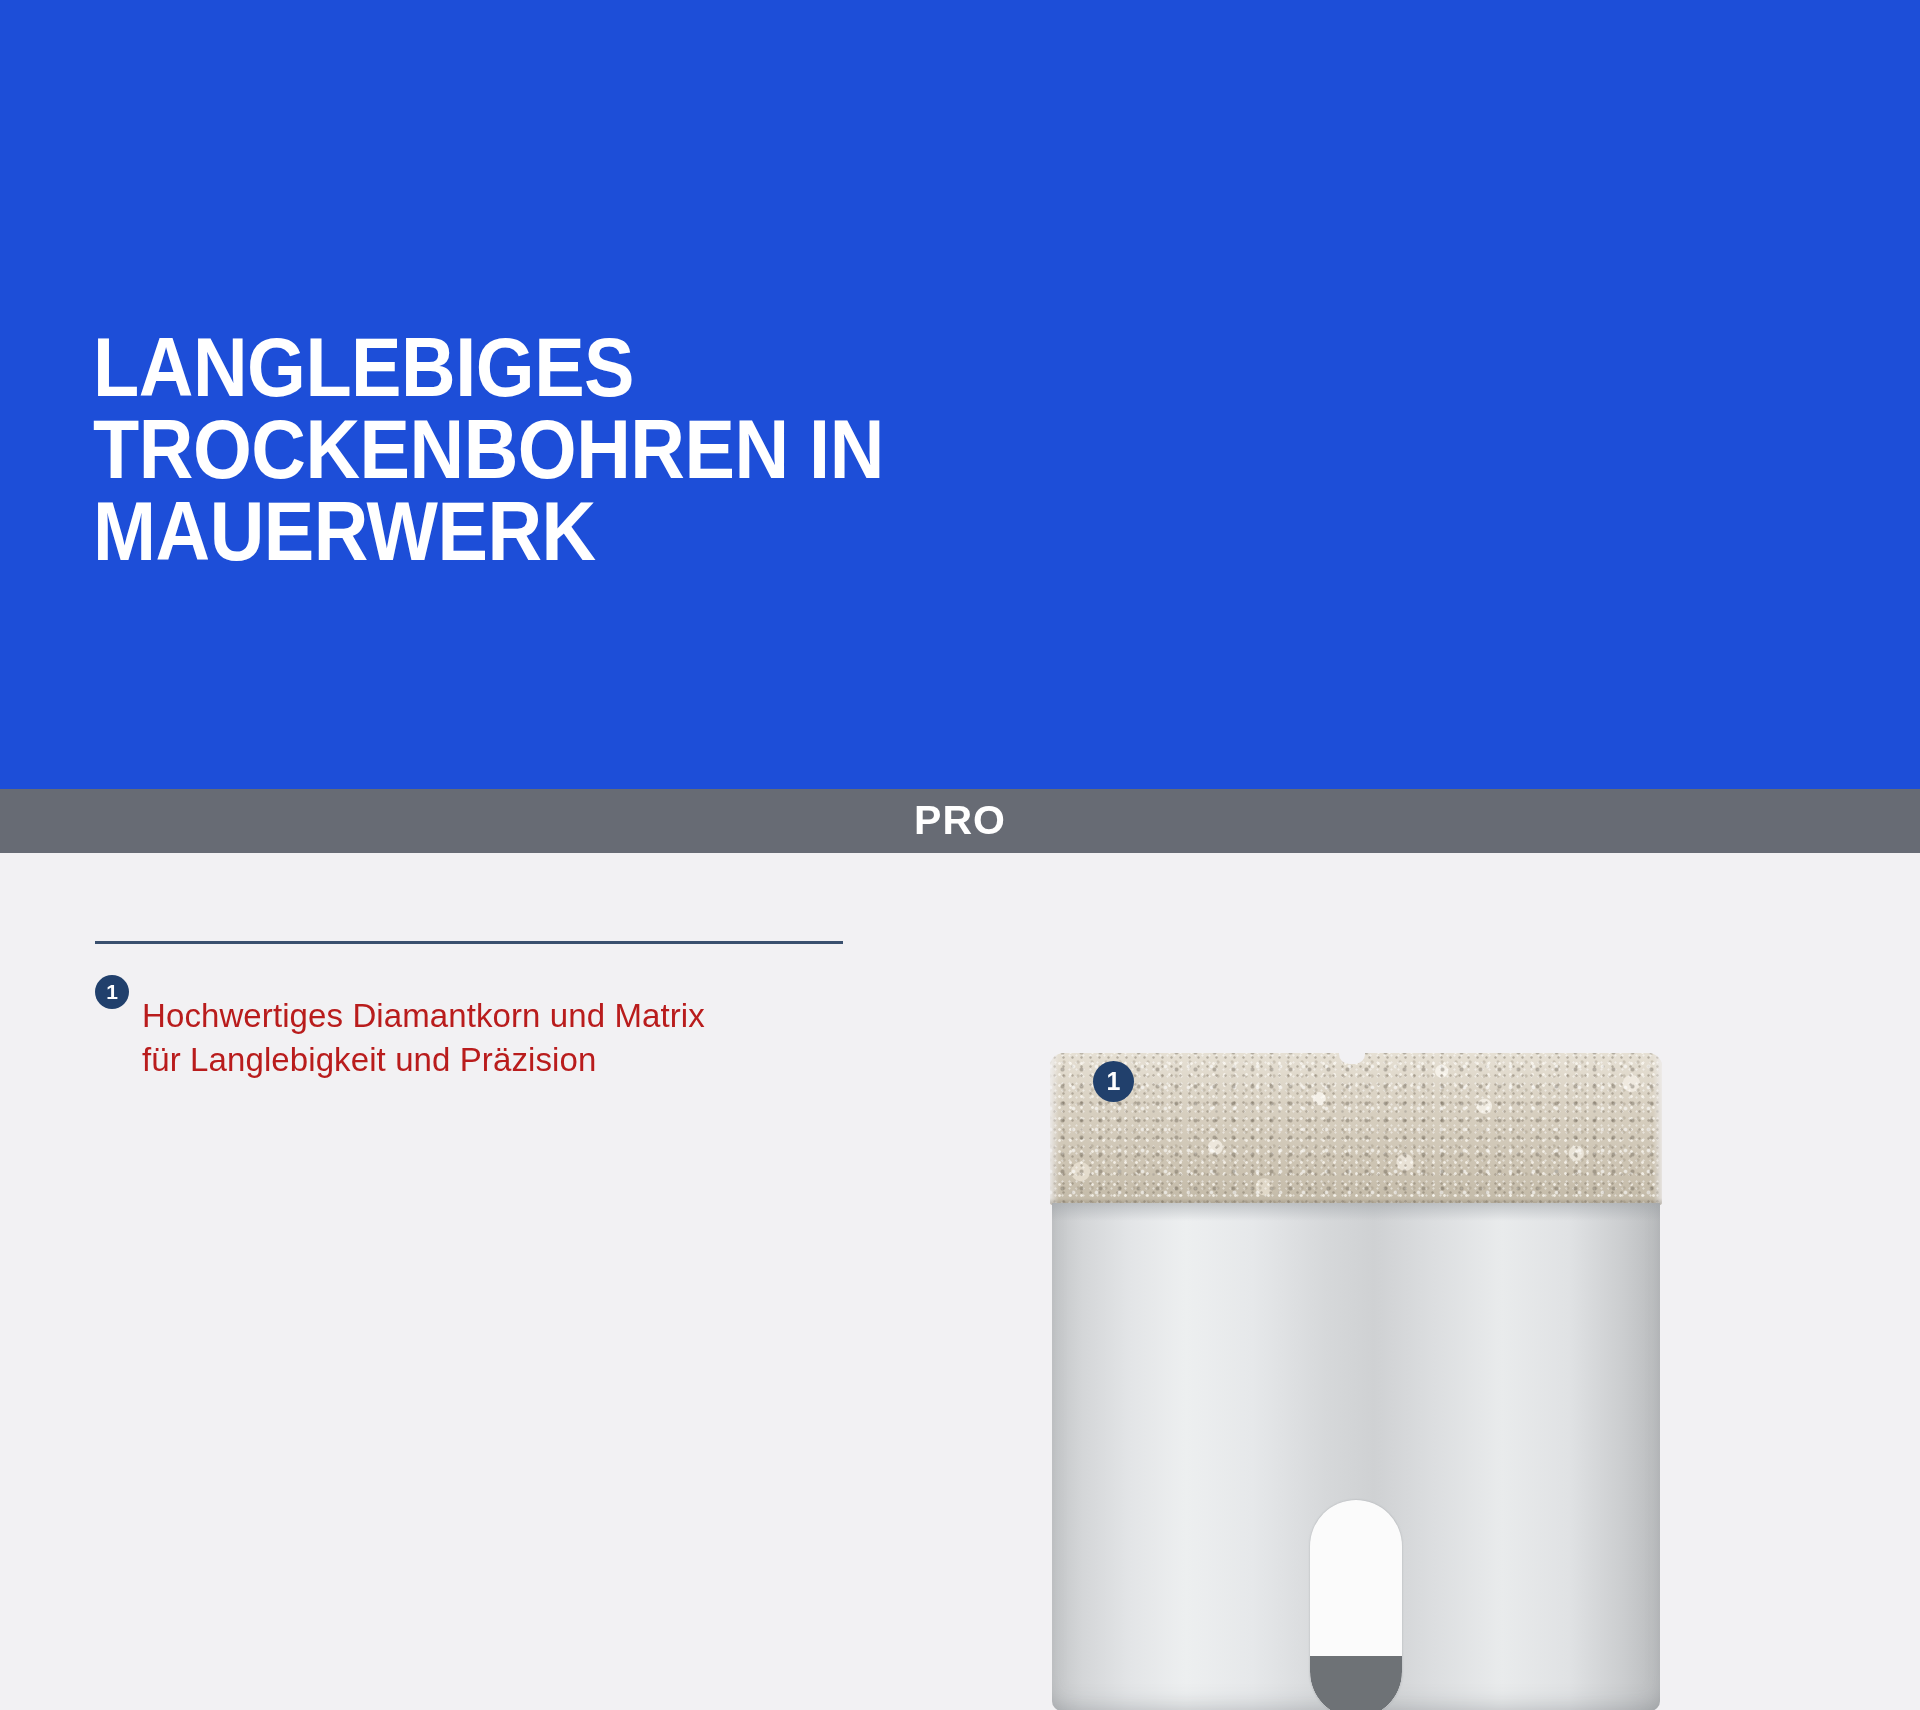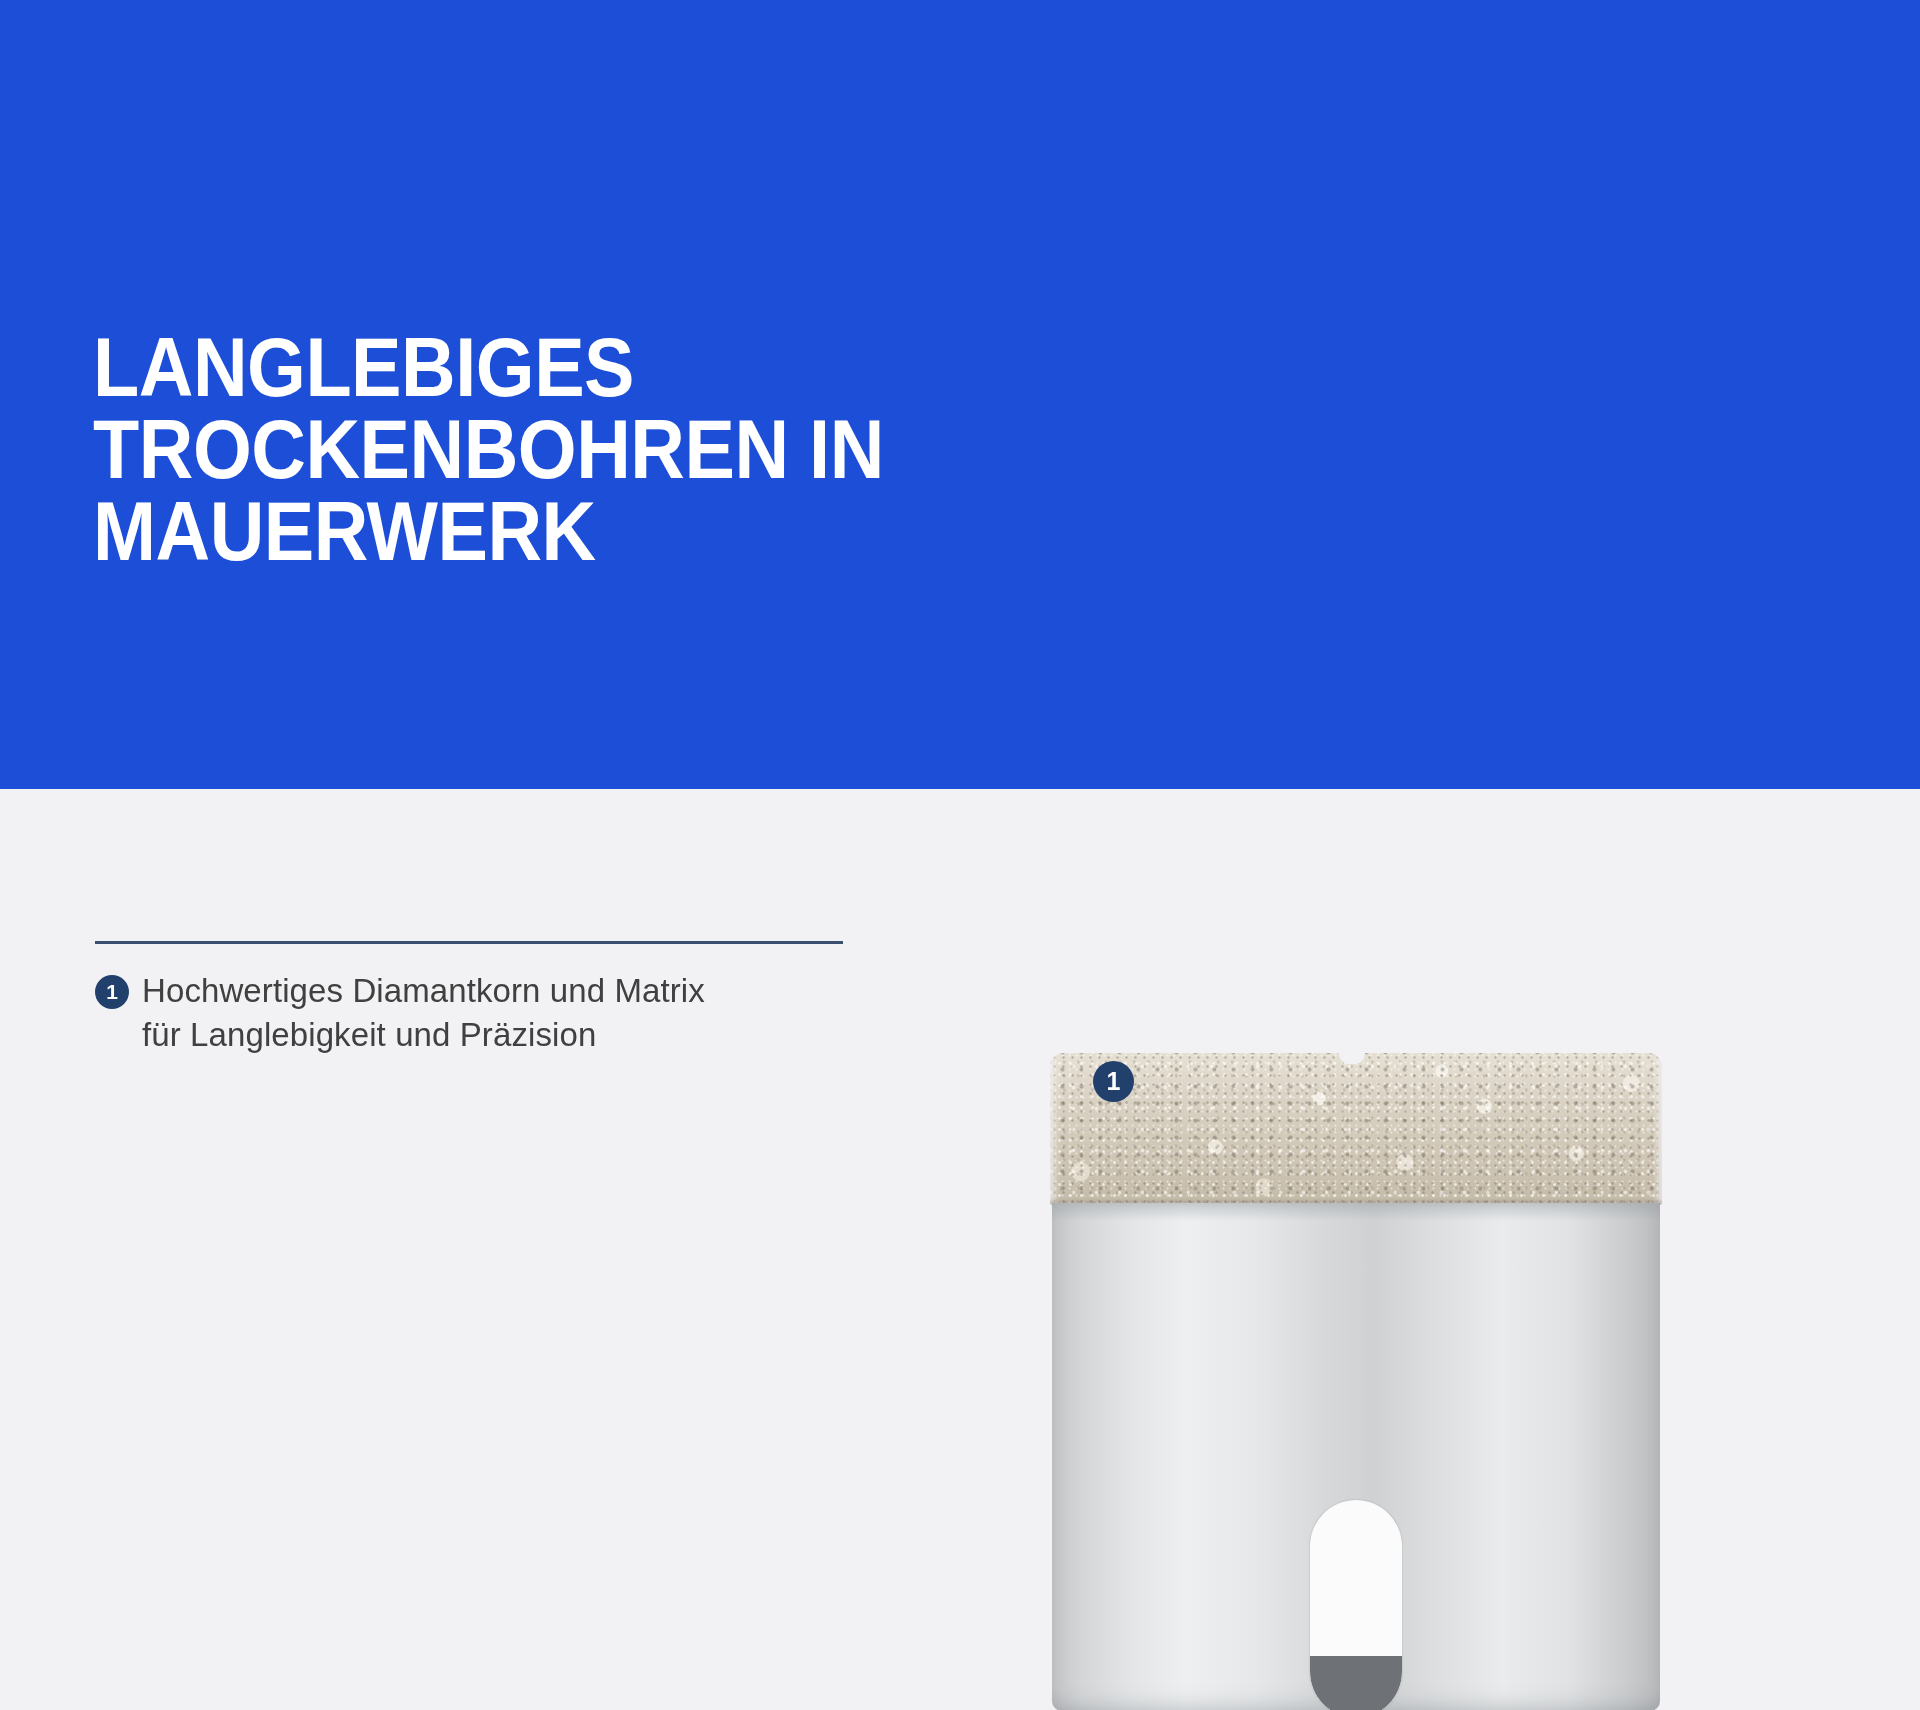--- a/index.html
+++ b/index.html
@@ -103,26 +103,27 @@
     color: #FFFFFF;
     font-family: "Liberation Sans", sans-serif;
     font-weight: bold;
     font-size: 21px;
     line-height: 34px;
     text-align: center;
     margin-top: 6px;
     margin-right: 13px;
   }
   .feature-text {
-    color: #404040;
+    color: #b91c1c;
     font-family: "Liberation Sans", sans-serif;
     font-size: 33px;
     line-height: 1.33;
     letter-spacing: 0.1px;
     max-width: 600px;
+    margin-top: 25px;
   }
 
   
   .product {
     position: absolute;
     left: 1050px;
     top: 200px;
     width: 612px;
     height: 658px;
   }
@@ -283,20 +284,23 @@
 <body>
 
 <div id="page">
 
   <div class="hero">
     <div class="hero-title">LANGLEBIGES
 TROCKENBOHREN IN
 MAUERWERK</div>
   </div>
 
+  <div class="pro-band">
+    <div class="pro-band-label">PRO</div>
+  </div>
 
   <div class="content">
 
     <div class="feature-block">
       <div class="feature-rule"></div>
       <div class="feature-row">
         <div class="feature-badge">1</div>
         <div class="feature-text">Hochwertiges Diamantkorn und Matrix für Langlebigkeit und Präzision</div>
       </div>
     </div>

